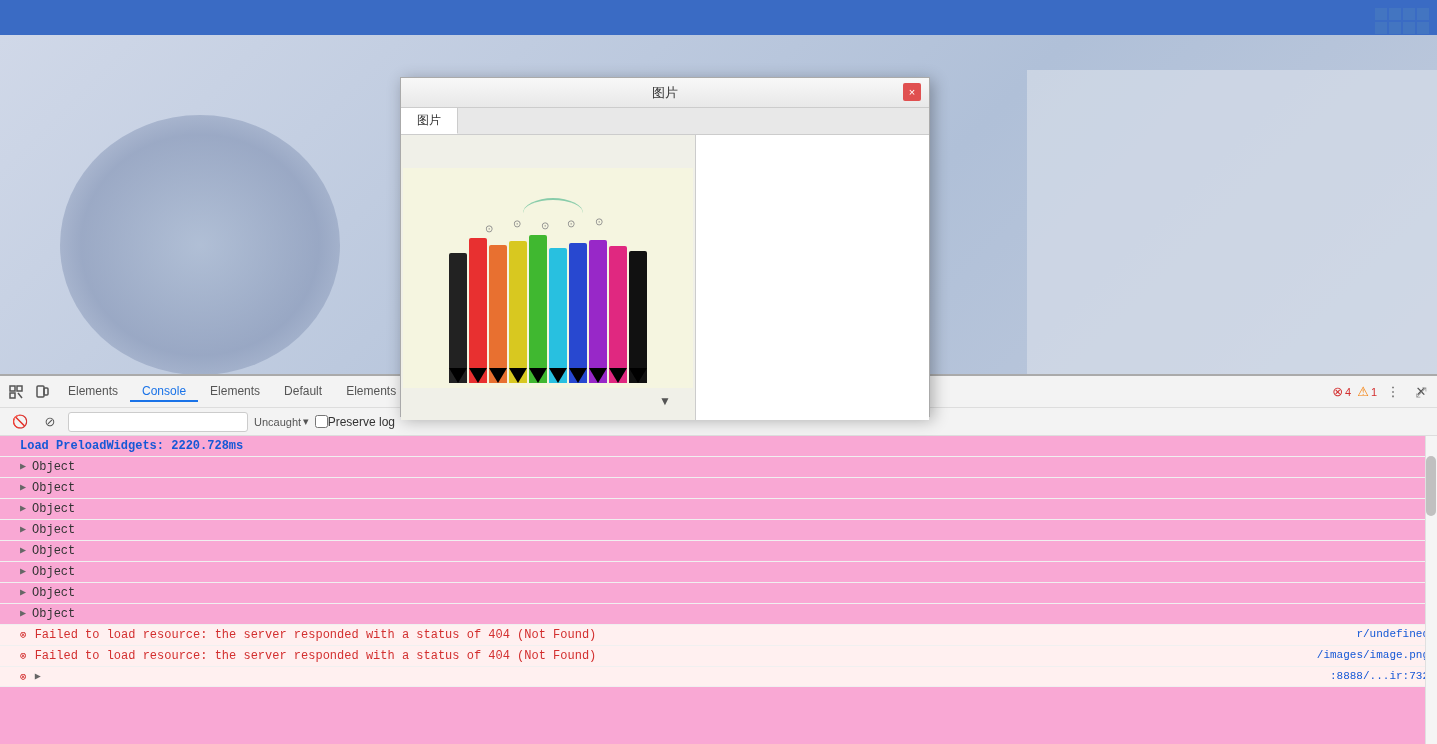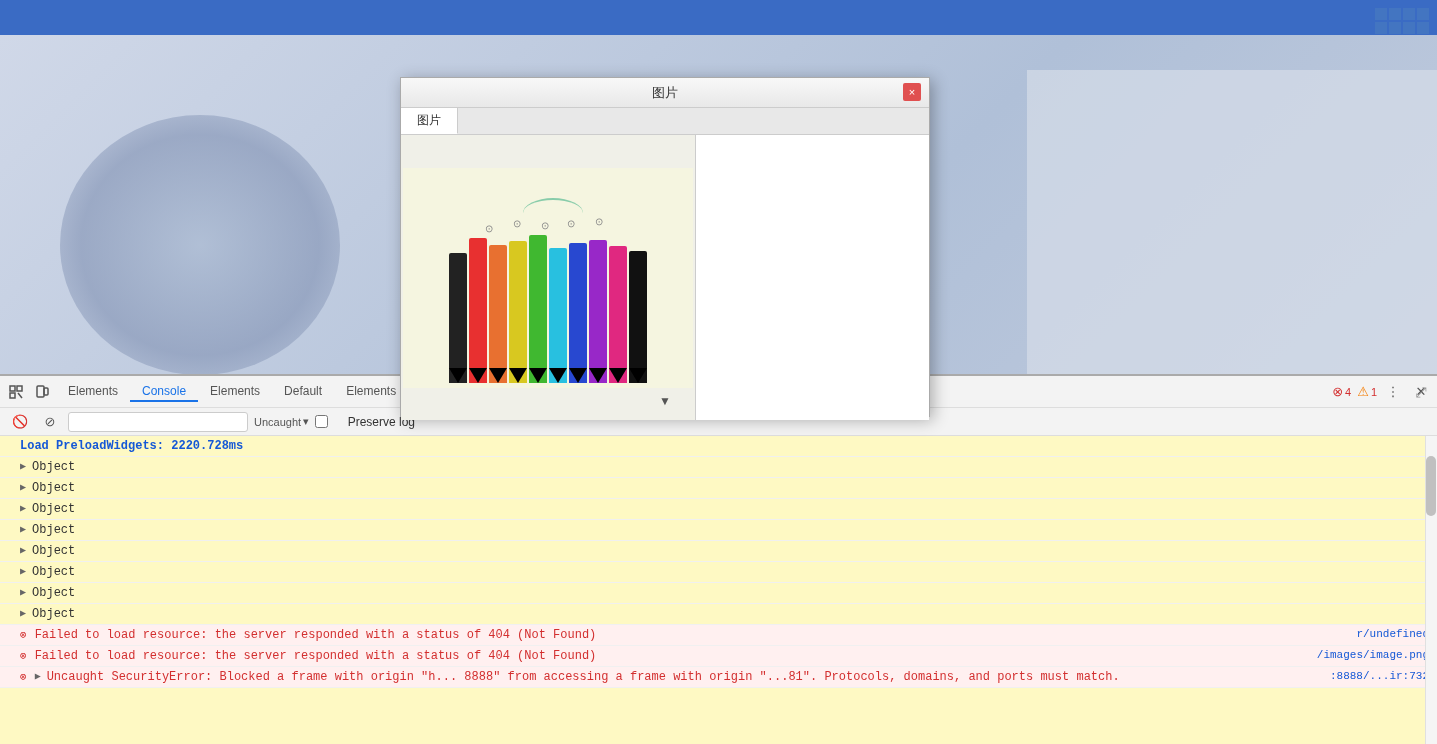--- a/index.html
+++ b/index.html
@@ -285,30 +285,30 @@
       align-items: center;
       gap: 2px;
       font-size: 11px;
       color: #555;
       cursor: pointer;
     }
 
     .preserve-log-area {
       display: flex;
       align-items: center;
-      gap: 20px;
+      gap: 0;
       font-size: 12px;
       color: #333;
     }
 
     
     .console-output {
       flex: 1;
       overflow-y: auto;
-      background: #fef9c3;
+      background: #f9a8d4;
       position: relative;
     }
 
     .console-line {
       padding: 3px 8px 3px 20px;
       border-bottom: 1px solid #f0f0f0;
       font-family: 'Consolas', 'Courier New', monospace;
       font-size: 12px;
       display: flex;
       align-items: flex-start;
@@ -598,21 +598,20 @@
 
       <div class="console-line error">
         <span class="error-icon">⊗</span>
         <span>Failed to load resource: the server responded with a status of 404 (Not Found)</span>
         <span class="console-link">/images/image.png</span>
       </div>
 
       <div class="console-line error">
         <span class="error-icon">⊗</span>
         <span class="expand-arrow">▶</span>
-        <span>Uncaught SecurityError: Blocked a frame with origin "h... 8888" from accessing a frame with origin "...81". Protocols, domains, and ports must match.</span>
         <span class="console-link">:8888/...ir:732</span>
       </div>
 
       <div class="scrollbar-right">
         <div class="scrollbar-thumb"></div>
       </div>
     </div>
 
     <div class="devtools-resize-handle">⤢</div>
   </div>

